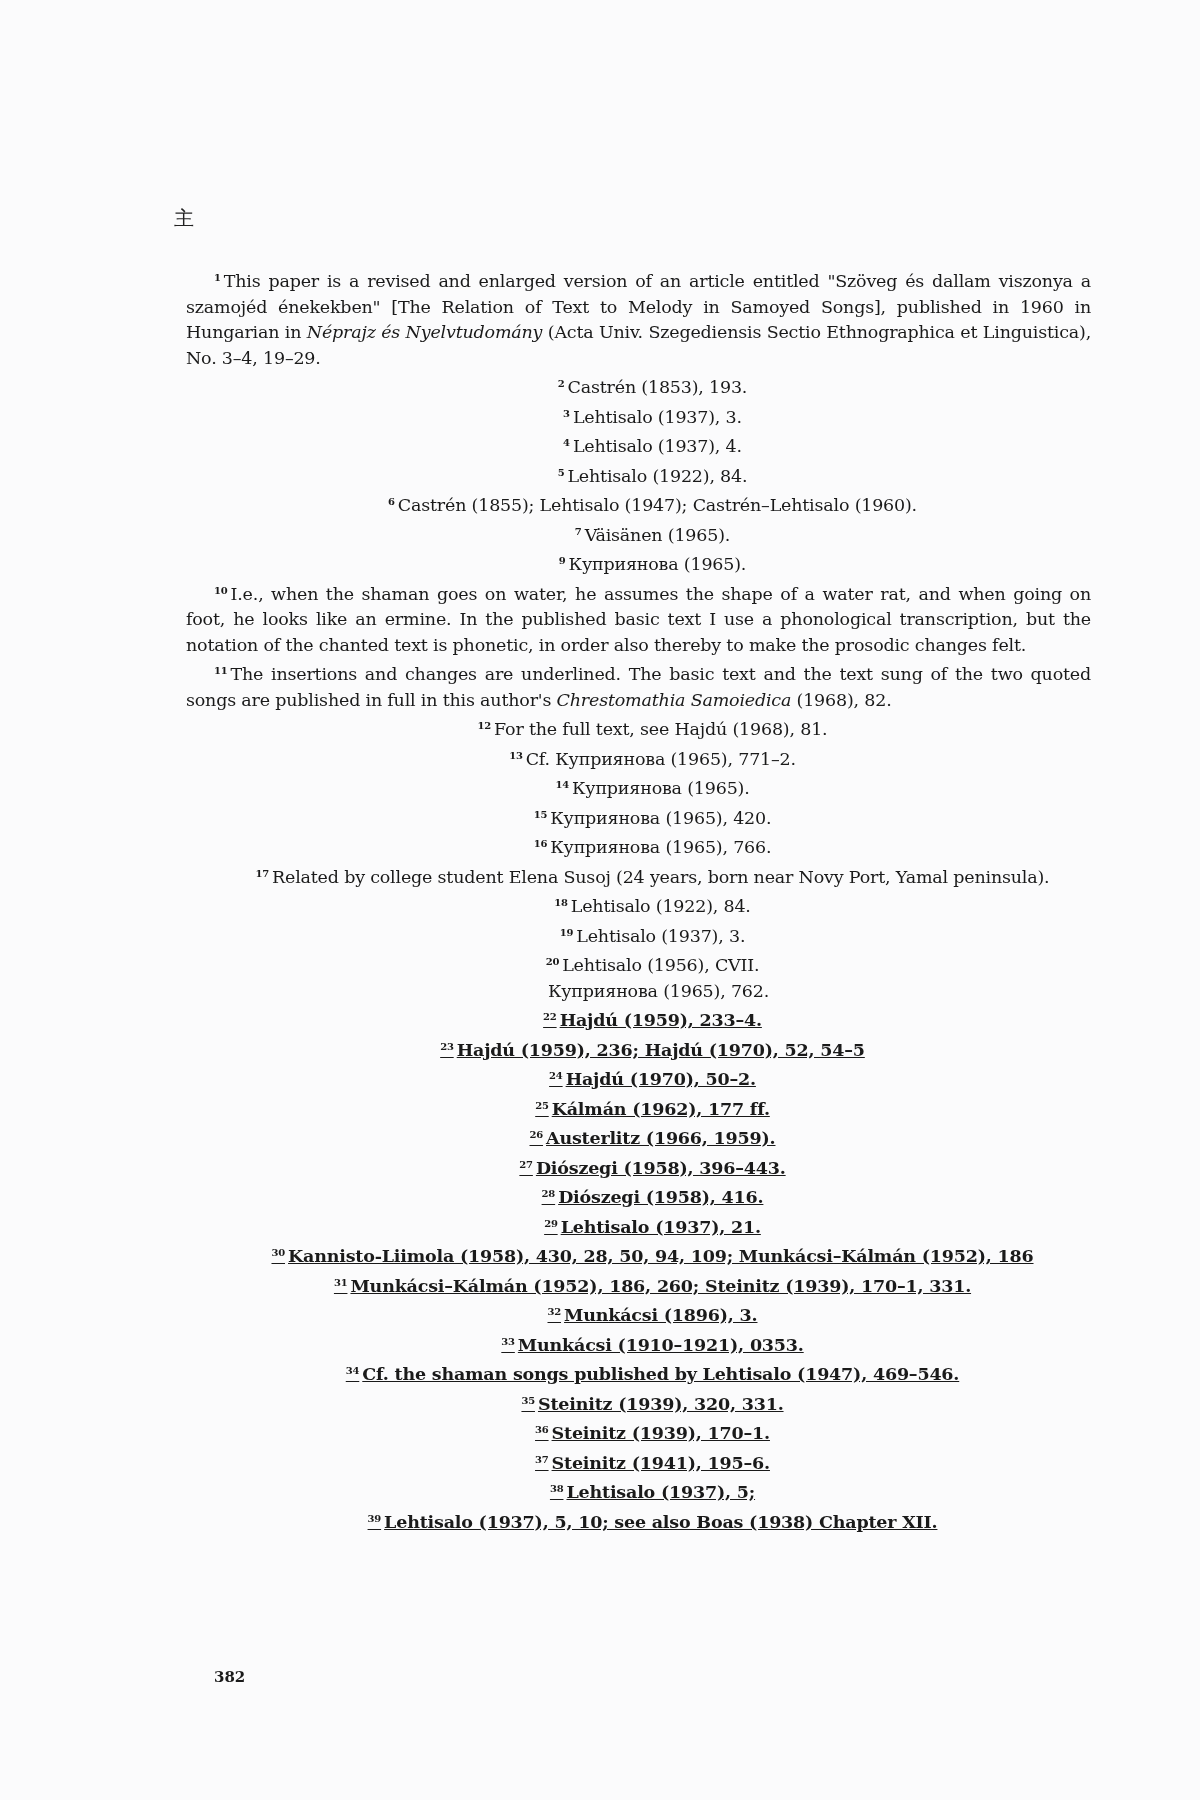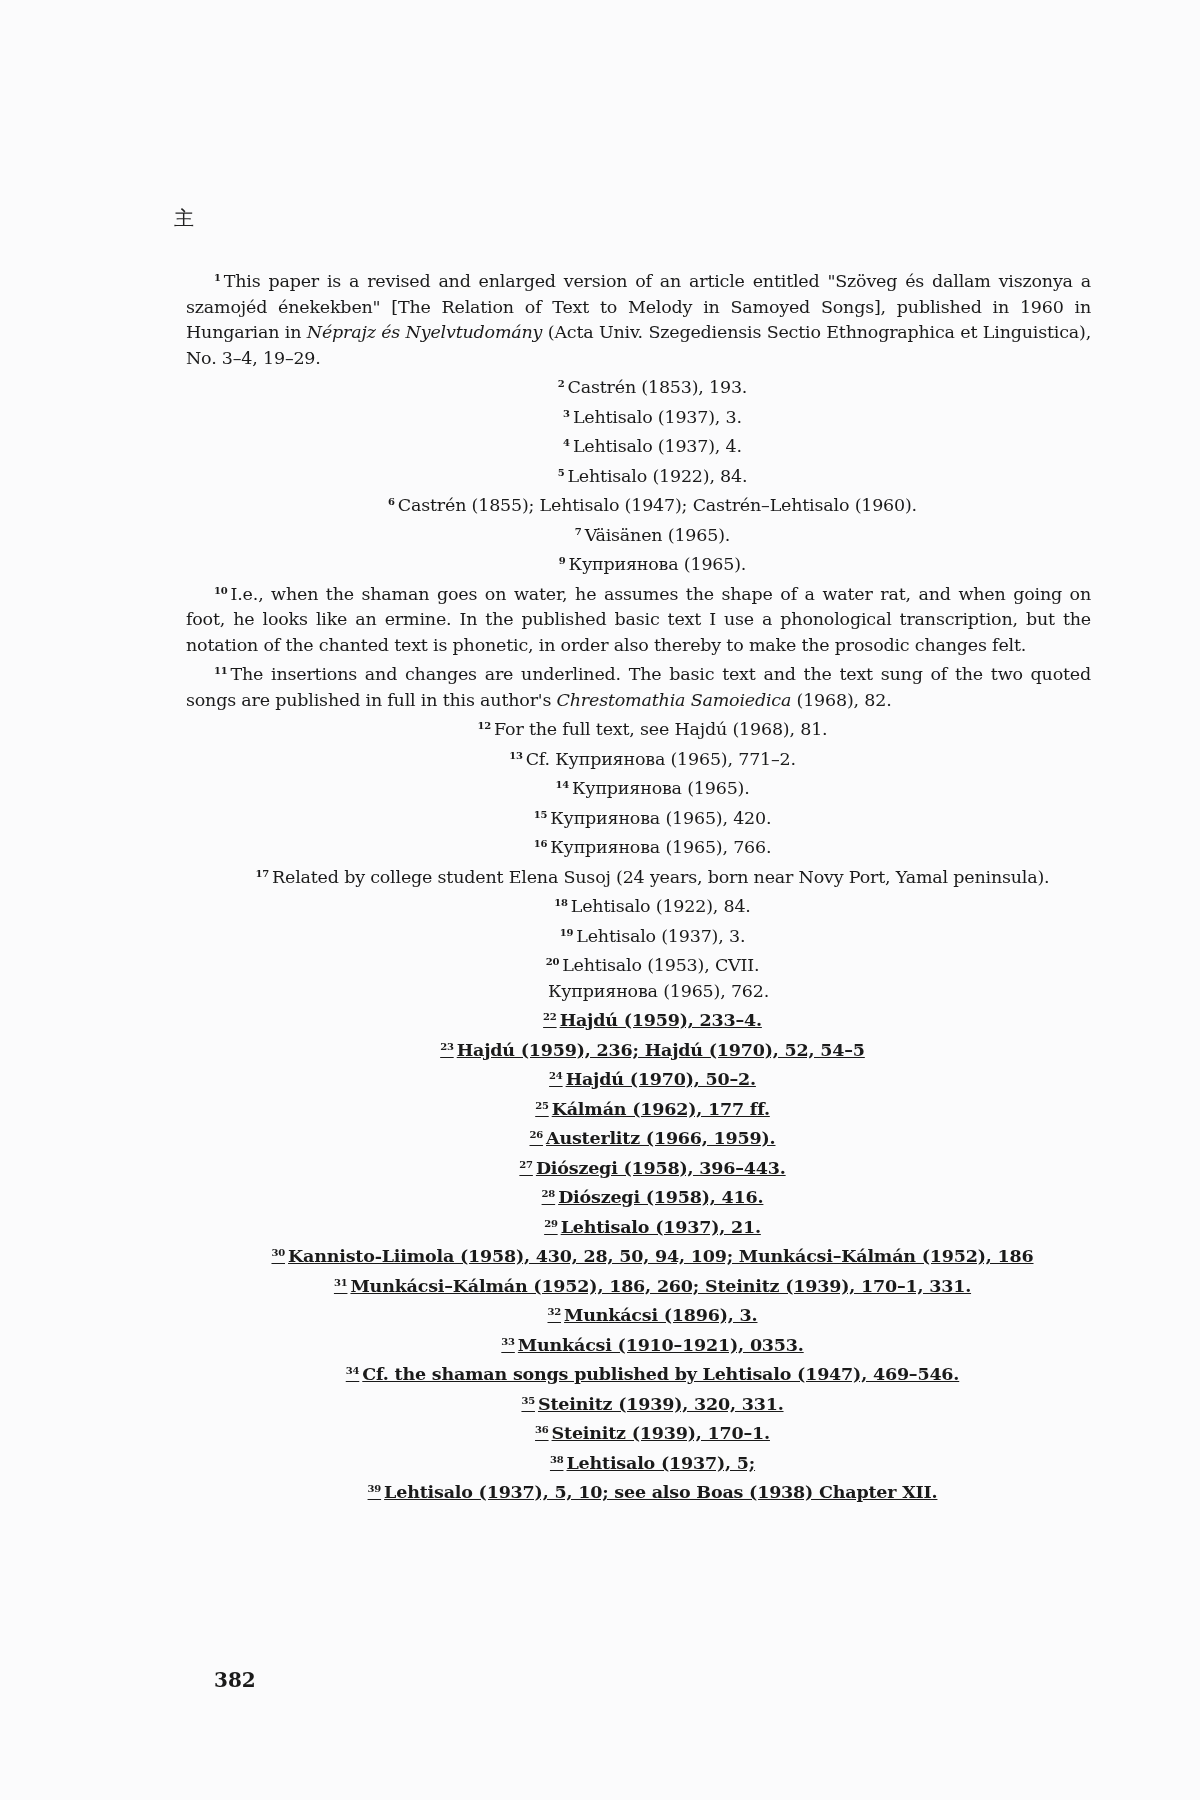--- a/index.html
+++ b/index.html
@@ -23,21 +23,21 @@
   }
   .note { margin: 0; text-indent: 28px; text-align: justify; }
   .note.short { text-align: center; white-space: nowrap; }
   .note sup {
     font-size: 10px; vertical-align: 6px; margin-right: 3px; font-weight: bold;
   }
   .note i { font-style: italic; }
   .note.bold-ish { font-weight: 600; text-decoration: underline; }
   .page-number {
     position: absolute; left: 214px; top: 1668px;
-    font-size: 20px; font-weight: bold;
+    font-size: 15px; font-weight: bold;
     font-family: "DejaVu Serif", serif;
   }
 </style>
 </head>
 <body>
 
 <div class="corner-glyph">主</div>
 
 <div class="notes" id="notes">
     <p class="note"><sup>1</sup><span>This paper is a revised and enlarged version of an article entitled "Szöveg és dallam viszonya a szamojéd énekekben" [The Relation of Text to Melody in Samoyed Songs], published in 1960 in Hungarian in </span><i>Néprajz és Nyelvtudomány</i><span> (Acta Univ. Szegediensis Sectio Ethnographica et Linguistica), No. 3–4, 19–29.</span></p>
@@ -51,34 +51,35 @@
     <p class="note"><sup>10</sup><span>I.e., when the shaman goes on water, he assumes the shape of a water rat, and when going on foot, he looks like an ermine. In the published basic text I use a phonological transcription, but the notation of the chanted text is phonetic, in order also thereby to make the prosodic changes felt.</span></p>
     <p class="note"><sup>11</sup><span>The insertions and changes are underlined. The basic text and the text sung of the two quoted songs are published in full in this author's </span><i>Chrestomathia Samoiedica</i><span> (1968), 82.</span></p>
     <p class="note short"><sup>12</sup><span>For the full text, see Hajdú (1968), 81.</span></p>
     <p class="note short"><sup>13</sup><span>Cf. Куприянова (1965), 771–2.</span></p>
     <p class="note short"><sup>14</sup><span>Куприянова (1965).</span></p>
     <p class="note short"><sup>15</sup><span>Куприянова (1965), 420.</span></p>
     <p class="note short"><sup>16</sup><span>Куприянова (1965), 766.</span></p>
     <p class="note short"><sup>17</sup><span>Related by college student Elena Susoj (24 years, born near Novy Port, Yamal peninsula).</span></p>
     <p class="note short"><sup>18</sup><span>Lehtisalo (1922), 84.</span></p>
     <p class="note short"><sup>19</sup><span>Lehtisalo (1937), 3.</span></p>
-    <p class="note short"><sup>20</sup><span>Lehtisalo (1953), CVII.</span></p>
+    <p class="note short"><sup>20</sup><span>Lehtisalo (1956), CVII.</span></p>
     <p class="note short"><span style="display: inline-block; width: 12px;"></span><span>Куприянова (1965), 762.</span></p>
     <p class="note short bold-ish"><sup>22</sup><span>Hajdú (1959), 233–4.</span></p>
     <p class="note short bold-ish"><sup>23</sup><span>Hajdú (1959), 236; Hajdú (1970), 52, 54–5</span></p>
     <p class="note short bold-ish"><sup>24</sup><span>Hajdú (1970), 50–2.</span></p>
     <p class="note short bold-ish"><sup>25</sup><span>Kálmán (1962), 177 ff.</span></p>
     <p class="note short bold-ish"><sup>26</sup><span>Austerlitz (1966, 1959).</span></p>
     <p class="note short bold-ish"><sup>27</sup><span>Diószegi (1958), 396–443.</span></p>
     <p class="note short bold-ish"><sup>28</sup><span>Diószegi (1958), 416.</span></p>
     <p class="note short bold-ish"><sup>29</sup><span>Lehtisalo (1937), 21.</span></p>
     <p class="note short bold-ish"><sup>30</sup><span>Kannisto-Liimola (1958), 430, 28, 50, 94, 109; Munkácsi–Kálmán (1952), 186</span></p>
     <p class="note short bold-ish"><sup>31</sup><span>Munkácsi–Kálmán (1952), 186, 260; Steinitz (1939), 170–1, 331.</span></p>
     <p class="note short bold-ish"><sup>32</sup><span>Munkácsi (1896), 3.</span></p>
     <p class="note short bold-ish"><sup>33</sup><span>Munkácsi (1910–1921), 0353.</span></p>
     <p class="note short bold-ish"><sup>34</sup><span>Cf. the shaman songs published by Lehtisalo (1947), 469–546.</span></p>
     <p class="note short bold-ish"><sup>35</sup><span>Steinitz (1939), 320, 331.</span></p>
     <p class="note short bold-ish"><sup>36</sup><span>Steinitz (1939), 170–1.</span></p>
+    <p class="note short bold-ish"><sup>37</sup><span>Steinitz (1941), 195–6.</span></p>
     <p class="note short bold-ish"><sup>38</sup><span>Lehtisalo (1937), 5;</span></p>
     <p class="note short bold-ish"><sup>39</sup><span>Lehtisalo (1937), 5, 10; see also Boas (1938) Chapter XII.</span></p>
   </div>
 
 <div class="page-number">382</div>
 
 </body></html>

